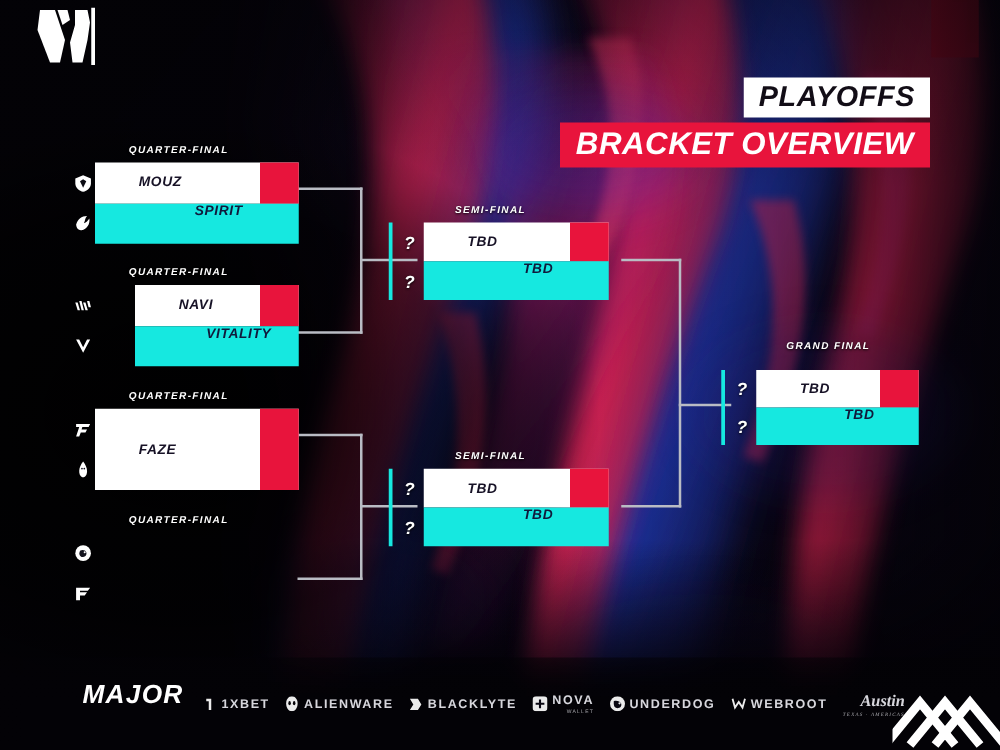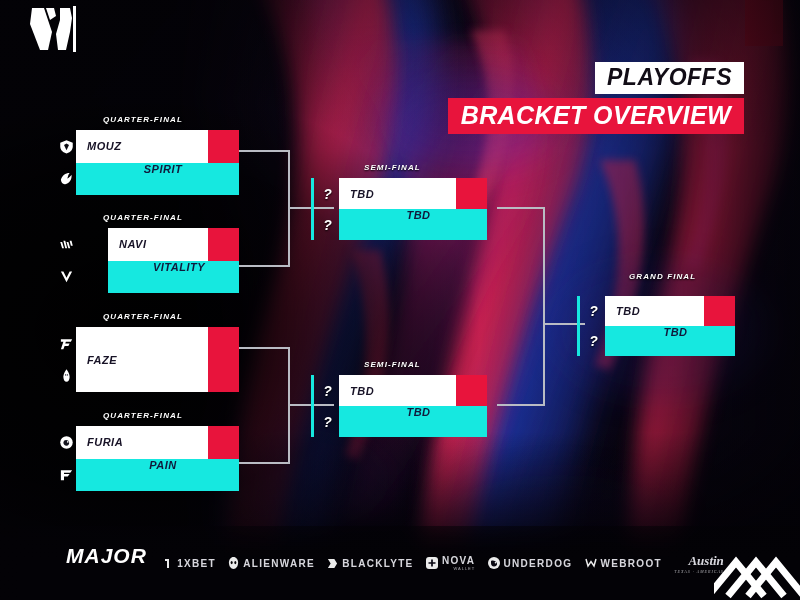--- a/index.html
+++ b/index.html
@@ -53,21 +53,21 @@
     text-shadow:0 1px 2px #000;
   }
   .logos { width:19px; display:flex; flex-direction:column; }
   .logocell { flex:1; display:flex; align-items:center; justify-content:center; }
   .card { flex:1; display:flex; flex-direction:column; }
   .row { flex:1; display:flex; align-items:center; }
   .row.top { background:#ffffff; }
   .row.bot { background:#16E8E0;flex-direction:column; }
   .row .tname {
     flex:1; color:#171226; font-size:11px; font-weight:bold;
-    font-style:italic; letter-spacing:.5px; padding-left:11px; white-space:nowrap;
+    font-style:italic; letter-spacing:.5px; padding-left:11px; white-space:nowrap;margin-left:24px;
   }
   .row.bot .tname { color:#101a3c; }
   .score { width:31px; align-self:stretch; }
   .row.top .score { background:#E8143C; }
   .row.bot .score { background:#1B27C4; }
 
   
   .conn { position:absolute; background:#b9bcc4; }
   .conn.h { height:2px; }
   .conn.v { width:2px; }
@@ -286,30 +286,20 @@
             <path d="M8 9 C11 7 15 8 16 11 C17 14 15 17 12 17 C9 17 7 15 7 12 Z" fill="#15151f"></path>
             <circle cx="14" cy="11" r="1.3" fill="#fff"></circle>
           </svg>
       </div>
       <div class="logocell">
         <svg width="15" height="15" viewBox="0 0 24 24">
             <path d="M3 5 L21 5 L18 9 L8 9 L8 11 L17 11 L14 15 L8 15 L8 21 L3 21 Z" fill="#fff"></path>
           </svg>
       </div>
     </div>
-    <div class="card">
-      <div class="row top">
-        <span class="tname">FURIA</span>
-        <span class="score"></span>
-      </div>
-      <div class="row bot">
-        <span class="tname">PAIN</span>
-        <span class="score"></span>
-      </div>
-    </div>
   </div>
 
   <div class="round-label" style="left:337px; top:163px;">SEMI-FINAL</div>
   <div class="match" style="left:311px; top:178px; width:176px; height:62px;">
     <div class="accent-bar"></div>
     <div class="qmarks">
       <div class="qmark">?</div>
       <div class="qmark">?</div>
     </div>
     <div class="card">

